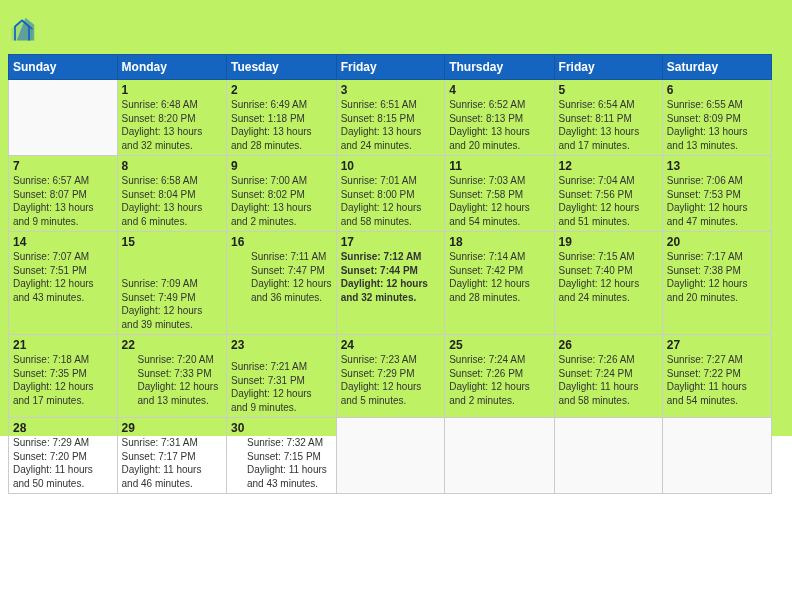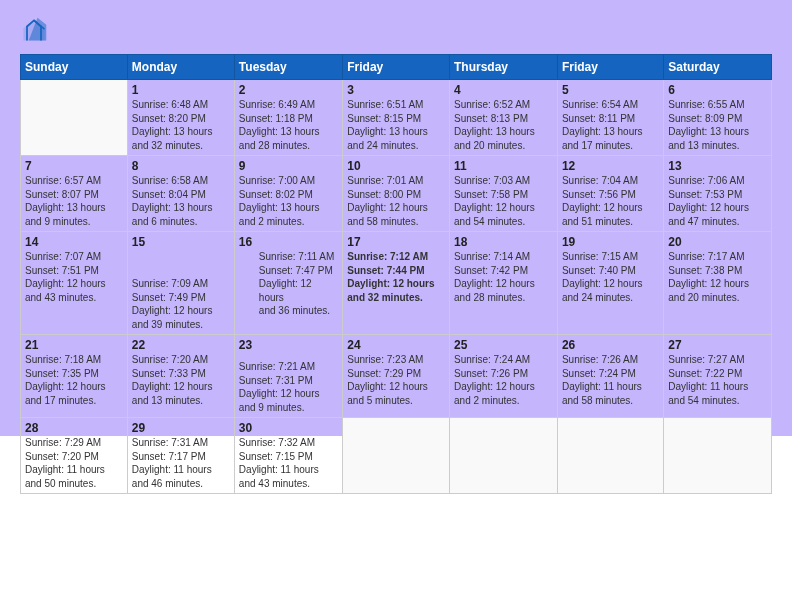--- a/index.html
+++ b/index.html
@@ -6,22 +6,22 @@
     body {
       font-family: Arial, sans-serif;
       background: #fff;
       width: 792px;
       height: 612px;
       overflow: hidden;
     }
     .page {
       width: 792px;
       height: 436px;
-      background: #c4b5fd;
-      padding: 16px 20px 10px 20px;
+      background: #bef264;
+      padding: 16px 20px 10px 8px;
     }
     .header {
       display: flex;
       justify-content: space-between;
       align-items: flex-start;
       margin-bottom: 10px;
     }
     .logo {
       display: flex;
       align-items: center;
@@ -274,21 +274,21 @@
         <tr>
           <td>
             <span class="day-num">21</span>
             <div class="day-info" style="white-space: pre-line;">Sunrise: 7:18 AM
 Sunset: 7:35 PM
 Daylight: 12 hours
 and 17 minutes.</div>
           </td>
           <td>
             <span class="day-num">22</span>
-            <div class="day-info" style="white-space: pre-line;">Sunrise: 7:20 AM
+            <div class="day-info" style="white-space: pre-line; margin-left: 16px;">Sunrise: 7:20 AM
 Sunset: 7:33 PM
 Daylight: 12 hours
 and 13 minutes.</div>
           </td>
           <td>
             <span class="day-num">23</span>
             <div class="day-info" style="white-space: pre-line; margin-top: 8px;">Sunrise: 7:21 AM
 Sunset: 7:31 PM
 Daylight: 12 hours
 and 9 minutes.</div>
@@ -332,21 +332,21 @@
           </td>
           <td>
             <span class="day-num">29</span>
             <div class="day-info" style="white-space: pre-line;">Sunrise: 7:31 AM
 Sunset: 7:17 PM
 Daylight: 11 hours
 and 46 minutes.</div>
           </td>
           <td>
             <span class="day-num">30</span>
-            <div class="day-info" style="white-space: pre-line;">Sunrise: 7:32 AM
+            <div class="day-info" style="white-space: pre-line; margin-left: 16px;">Sunrise: 7:32 AM
 Sunset: 7:15 PM
 Daylight: 11 hours
 and 43 minutes.</div>
           </td>
           <td class="empty"></td>
           <td class="empty"></td>
           <td class="empty"></td>
           <td class="empty"></td>
         </tr>
       </tbody>

